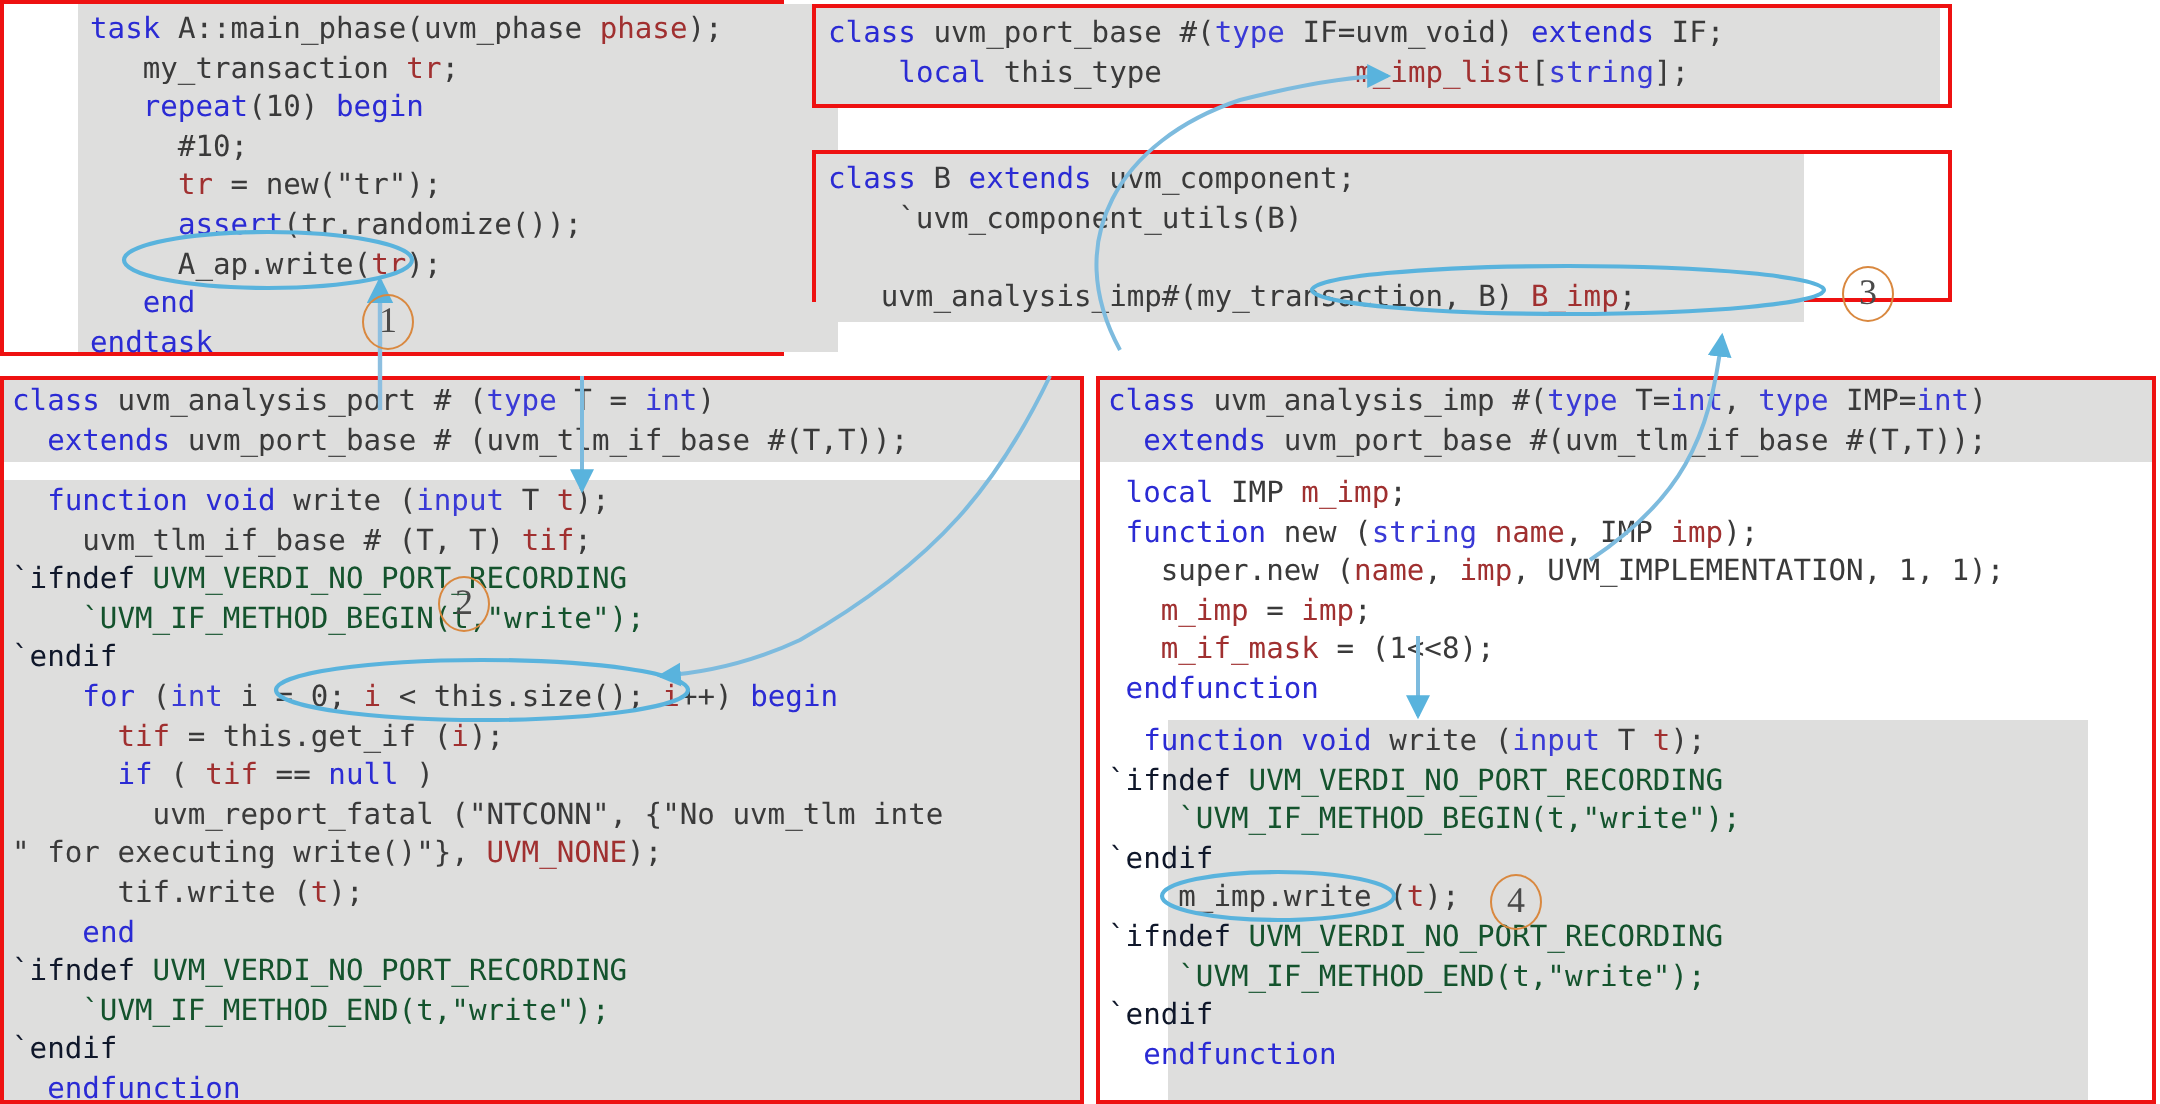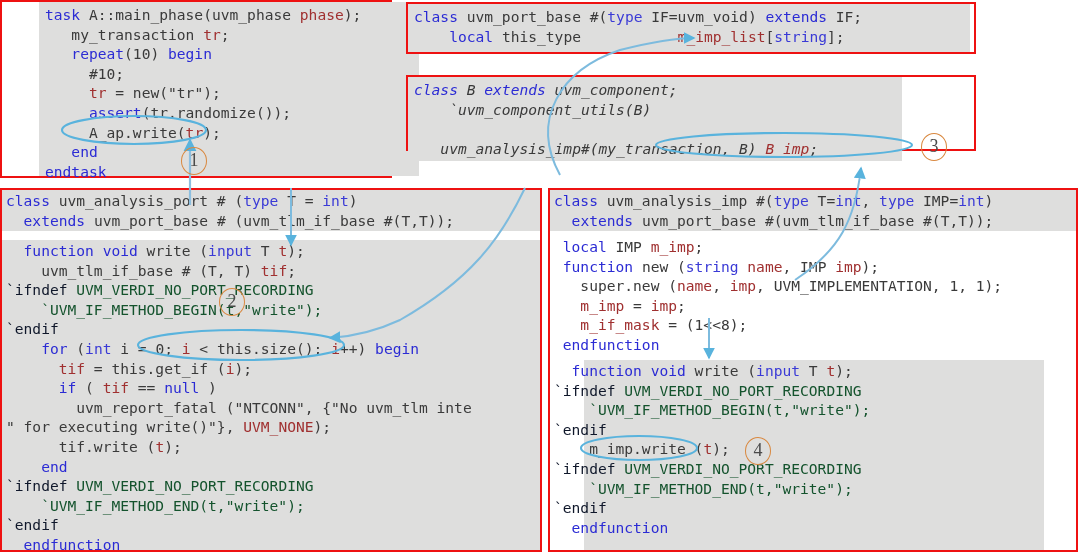--- a/index.html
+++ b/index.html
@@ -63,37 +63,37 @@
       <div class="lines" style="left:6px;top:3px;"><div class="ln"><span class="kw">task </span><span class="id">A::main_phase(</span><span class="id">uvm_phase </span><span class="vr">phase</span><span class="id">);</span></div><div class="ln"><span class="id">   my_transaction </span><span class="vr">tr</span><span class="id">;</span></div><div class="ln"><span class="id">   </span><span class="kw">repeat</span><span class="id">(10) </span><span class="kw">begin</span></div><div class="ln"><span class="id">     #10;</span></div><div class="ln"><span class="id">     </span><span class="vr">tr</span><span class="id"> = new("tr");</span></div><div class="ln"><span class="id">     </span><span class="kw">assert</span><span class="id">(tr.randomize());</span></div><div class="ln"><span class="id">     A_ap.write(</span><span class="vr">tr</span><span class="id">);</span></div><div class="ln"><span class="id">   </span><span class="kw">end</span></div><div class="ln"><span class="kw">endtask</span></div></div>
     </div>
   </div>
 
   <div class="panel" style="left:406px;top:2px;width:570px;height:52px;">
     <div class="code" style="left:0px;top:0px;width:562px;height:48px;">
       <div class="lines" style="left:6px;top:3px;"><div class="ln"><span class="kw">class </span><span class="id">uvm_port_base #(</span><span class="ty">type</span><span class="id"> IF=uvm_void) </span><span class="kw">extends</span><span class="id"> IF;</span></div><div class="ln"><span class="id">    </span><span class="kw">local</span><span class="id"> this_type           </span><span class="vr">m_imp_list</span><span class="id">[</span><span class="ty">string</span><span class="id">];</span></div></div>
     </div>
   </div>
 
-  <div class="panel" style="left:406px;top:75px;width:570px;height:76px;font-style:italic;">
+  <div class="panel" style="left:406px;top:75px;width:570px;height:76px;">
     <div class="code" style="left:0px;top:0px;width:494px;height:84px;">
       <div class="lines" style="left:6px;top:3px;"><div class="ln"><span class="kw">class </span><span class="id">B </span><span class="kw">extends</span><span class="id"> uvm_component;</span></div><div class="ln"><span class="id">    `uvm_component_utils(B)</span></div><div class="ln"><span class="id"></span></div><div class="ln"><span class="id">   uvm_analysis_imp#(my_transaction, B) </span><span class="vr">B_imp</span><span class="id">;</span></div></div>
     </div>
   </div>
 
   <div class="panel" style="left:0px;top:188px;width:542px;height:364px;">
     <div class="code" style="left:0px;top:0px;width:538px;height:41px;">
       <div class="lines" style="left:4px;top:1px;"><div class="ln"><span class="kw">class </span><span class="id">uvm_analysis_port # (</span><span class="ty">type</span><span class="id"> T = </span><span class="ty">int</span><span class="id">)</span></div><div class="ln"><span class="id">  </span><span class="kw">extends</span><span class="id"> uvm_port_base # (uvm_tlm_if_base #(T,T));</span></div></div>
     </div>
     <div class="code" style="left:0px;top:50px;width:538px;height:310px;">
       <div class="lines" style="left:4px;top:1px;"><div class="ln"><span class="id">  </span><span class="kw">function void</span><span class="id"> write (</span><span class="ty">input</span><span class="id"> T </span><span class="vr">t</span><span class="id">);</span></div><div class="ln"><span class="id">    uvm_tlm_if_base # (T, T) </span><span class="vr">tif</span><span class="id">;</span></div><div class="ln"><span class="pp">`ifndef</span><span class="mc"> UVM_VERDI_NO_PORT_RECORDING</span></div><div class="ln"><span class="mc">    `UVM_IF_METHOD_BEGIN(t,"write");</span></div><div class="ln"><span class="pp">`endif</span></div><div class="ln"><span class="id">    </span><span class="kw">for</span><span class="id"> (</span><span class="ty">int</span><span class="id"> i = 0; </span><span class="vr">i</span><span class="id"> &lt; this.size(); </span><span class="vr">i</span><span class="id">++) </span><span class="kw">begin</span></div><div class="ln"><span class="id">      </span><span class="vr">tif</span><span class="id"> = this.get_if (</span><span class="vr">i</span><span class="id">);</span></div><div class="ln"><span class="id">      </span><span class="kw">if</span><span class="id"> ( </span><span class="vr">tif</span><span class="id"> == </span><span class="kw">null</span><span class="id"> )</span></div><div class="ln"><span class="id">        uvm_report_fatal ("NTCONN", {"No uvm_tlm inte</span></div><div class="ln"><span class="id">" for executing write()"}, </span><span class="vr">UVM_NONE</span><span class="id">);</span></div><div class="ln"><span class="id">      tif.write (</span><span class="vr">t</span><span class="id">);</span></div><div class="ln"><span class="id">    </span><span class="kw">end</span></div><div class="ln"><span class="pp">`ifndef</span><span class="mc"> UVM_VERDI_NO_PORT_RECORDING</span></div><div class="ln"><span class="mc">    `UVM_IF_METHOD_END(t,"write");</span></div><div class="ln"><span class="pp">`endif</span></div><div class="ln"><span class="id">  </span><span class="kw">endfunction</span></div></div>
     </div>
   </div>
 
   <div class="panel" style="left:548px;top:188px;width:530px;height:364px;">
-    <div class="code" style="left:0px;top:0px;width:526px;height:41px;text-align:right;">
+    <div class="code" style="left:0px;top:0px;width:526px;height:41px;">
       <div class="lines" style="left:4px;top:1px;"><div class="ln"><span class="kw">class </span><span class="id">uvm_analysis_imp #(</span><span class="ty">type</span><span class="id"> T=</span><span class="ty">int</span><span class="id">, </span><span class="ty">type</span><span class="id"> IMP=</span><span class="ty">int</span><span class="id">)</span></div><div class="ln"><span class="id">  </span><span class="kw">extends</span><span class="id"> uvm_port_base #(uvm_tlm_if_base #(T,T));</span></div></div>
     </div>
     <div class="lines" style="position:absolute;left:4px;top:47px;"><div class="ln"><span class="id"> </span><span class="kw">local</span><span class="id"> IMP </span><span class="vr">m_imp</span><span class="id">;</span></div><div class="ln"><span class="id"> </span><span class="kw">function</span><span class="id"> new (</span><span class="ty">string</span><span class="id"> </span><span class="vr">name</span><span class="id">, IMP </span><span class="vr">imp</span><span class="id">);</span></div><div class="ln"><span class="id">   super.new (</span><span class="vr">name</span><span class="id">, </span><span class="vr">imp</span><span class="id">, UVM_IMPLEMENTATION, 1, 1);</span></div><div class="ln"><span class="id">   </span><span class="vr">m_imp</span><span class="id"> = </span><span class="vr">imp</span><span class="id">;</span></div><div class="ln"><span class="id">   </span><span class="vr">m_if_mask</span><span class="id"> = (1&lt;&lt;8);</span></div><div class="ln"><span class="id"> </span><span class="kw">endfunction</span></div></div>
     <div class="code" style="left:34px;top:170px;width:460px;height:190px;">
       <div class="lines" style="left:-30px;top:1px;"><div class="ln"><span class="id">  </span><span class="kw">function void</span><span class="id"> write (</span><span class="ty">input</span><span class="id"> T </span><span class="vr">t</span><span class="id">);</span></div><div class="ln"><span class="pp">`ifndef</span><span class="mc"> UVM_VERDI_NO_PORT_RECORDING</span></div><div class="ln"><span class="mc">    `UVM_IF_METHOD_BEGIN(t,"write");</span></div><div class="ln"><span class="pp">`endif</span></div><div class="ln"><span class="id">    m_imp.write (</span><span class="vr">t</span><span class="id">);</span></div><div class="ln"><span class="pp">`ifndef</span><span class="mc"> UVM_VERDI_NO_PORT_RECORDING</span></div><div class="ln"><span class="mc">    `UVM_IF_METHOD_END(t,"write");</span></div><div class="ln"><span class="pp">`endif</span></div><div class="ln"><span class="id">  </span><span class="kw">endfunction</span></div></div>
     </div>
   </div>
 
   <svg id="overlay" viewBox="0 0 1080 552">
     <defs>

